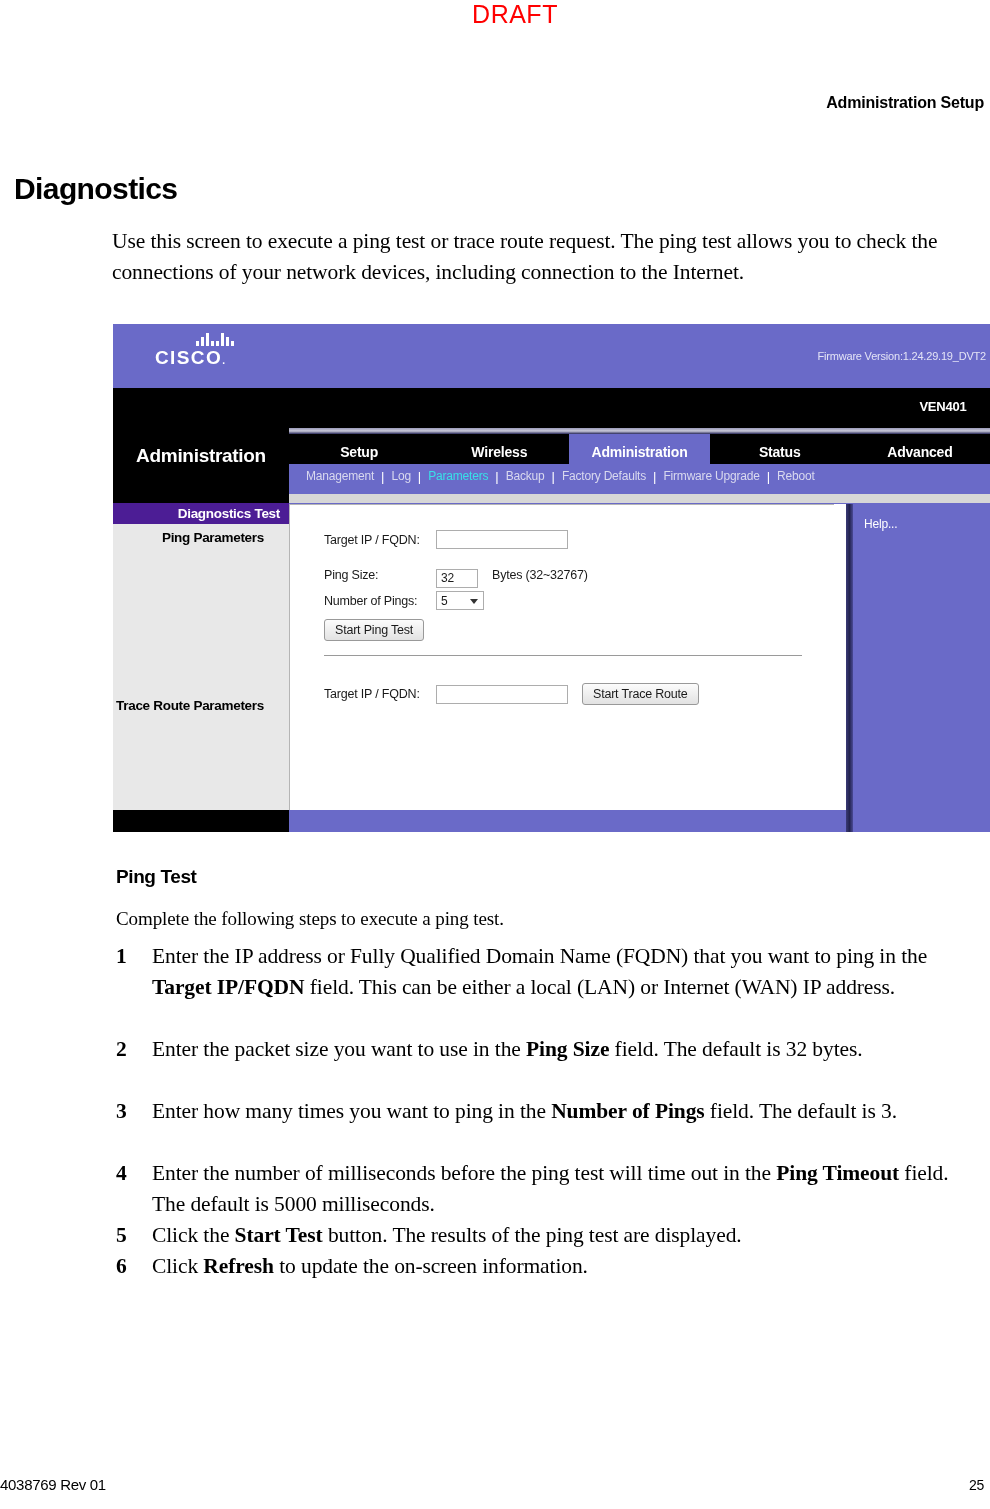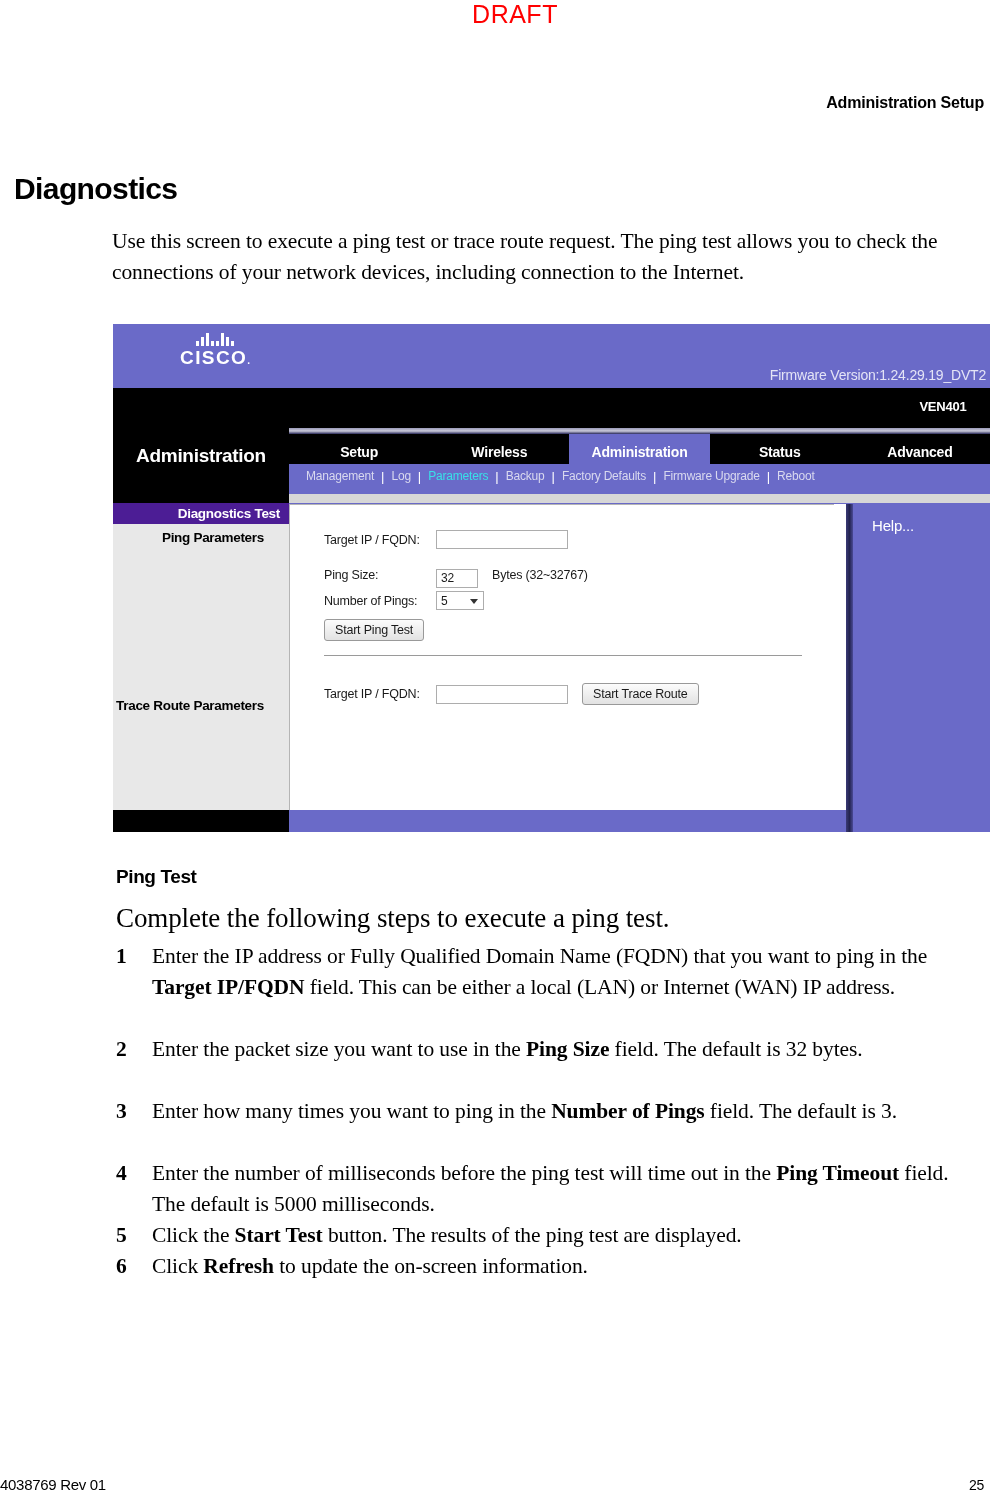--- a/index.html
+++ b/index.html
@@ -76,21 +76,21 @@
   .shot-top {
     position: absolute;
     left: 0; top: 0;
     width: 877px; height: 64px;
     background: #6a6ac8;
   }
   .cisco-logo {
     position: absolute;
     left: 42px; top: 9px;
     width: 120px;
-    text-align: center;
+    text-align: left;
   }
   .cisco-bars {
     height: 13px;
     display: flex;
     align-items: flex-end;
     justify-content: center;
     gap: 2px;
   }
   .cisco-bars i {
     display: block;
@@ -105,23 +105,23 @@
     margin-top: 1px;
   }
   .cisco-word sup {
     font-size: 10px;
     vertical-align: baseline;
     letter-spacing: 0;
   }
   .fw-version {
     position: absolute;
     right: 4px;
-    top: 43px;
+    top: 26px;
     color: #e4e4f6;
-    font-size: 14px;
+    font-size: 11px;
     letter-spacing: -0.2px;
   }
 
   
   .shot-leftblack {
     position: absolute;
     left: 0; top: 64px;
     width: 176px; height: 185px;
     background: #000000;
   }
@@ -353,23 +353,23 @@
     background: linear-gradient(90deg, #3a3a76, #23234f, #4a4a96);
   }
   .help-panel {
     position: absolute;
     left: 740px; top: 180px;
     width: 137px; height: 328px;
     background: #6a6ac8;
   }
   .help-text {
     position: absolute;
-    left: 19px; top: 13px;
-    color: #ffffff;
-    font-size: 15px;
+    left: 11px; top: 13px;
+    color: #ffffff;
+    font-size: 12px;
     letter-spacing: -0.2px;
   }
 
   
   .bottom-bar {
     position: absolute;
     left: 176px; top: 486px;
     width: 545px; height: 22px;
     background: #6a6ac8;
   }
@@ -386,21 +386,21 @@
     left: 116px;
     font-family: "Liberation Sans", sans-serif;
     font-weight: bold;
     font-size: 19px;
     letter-spacing: -0.4px;
   }
   .para {
     position: absolute;
     left: 116px;
     width: 860px;
-    font-size: 27px;
+    font-size: 19px;
     line-height: 31px;
     letter-spacing: -0.1px;
   }
   .li {
     position: absolute;
     left: 116px;
     width: 870px;
     font-size: 21.5px;
     line-height: 31px;
     letter-spacing: -0.1px;

